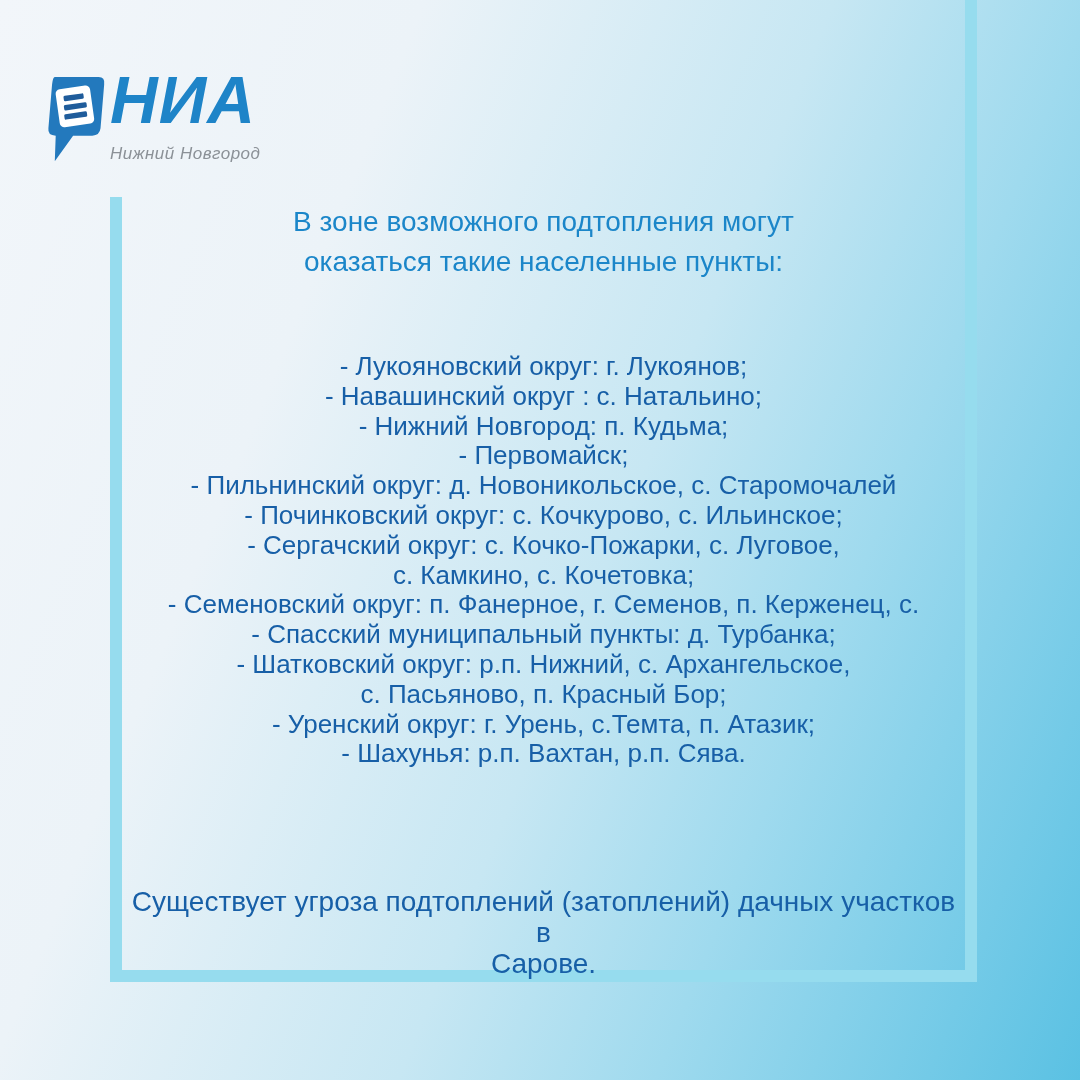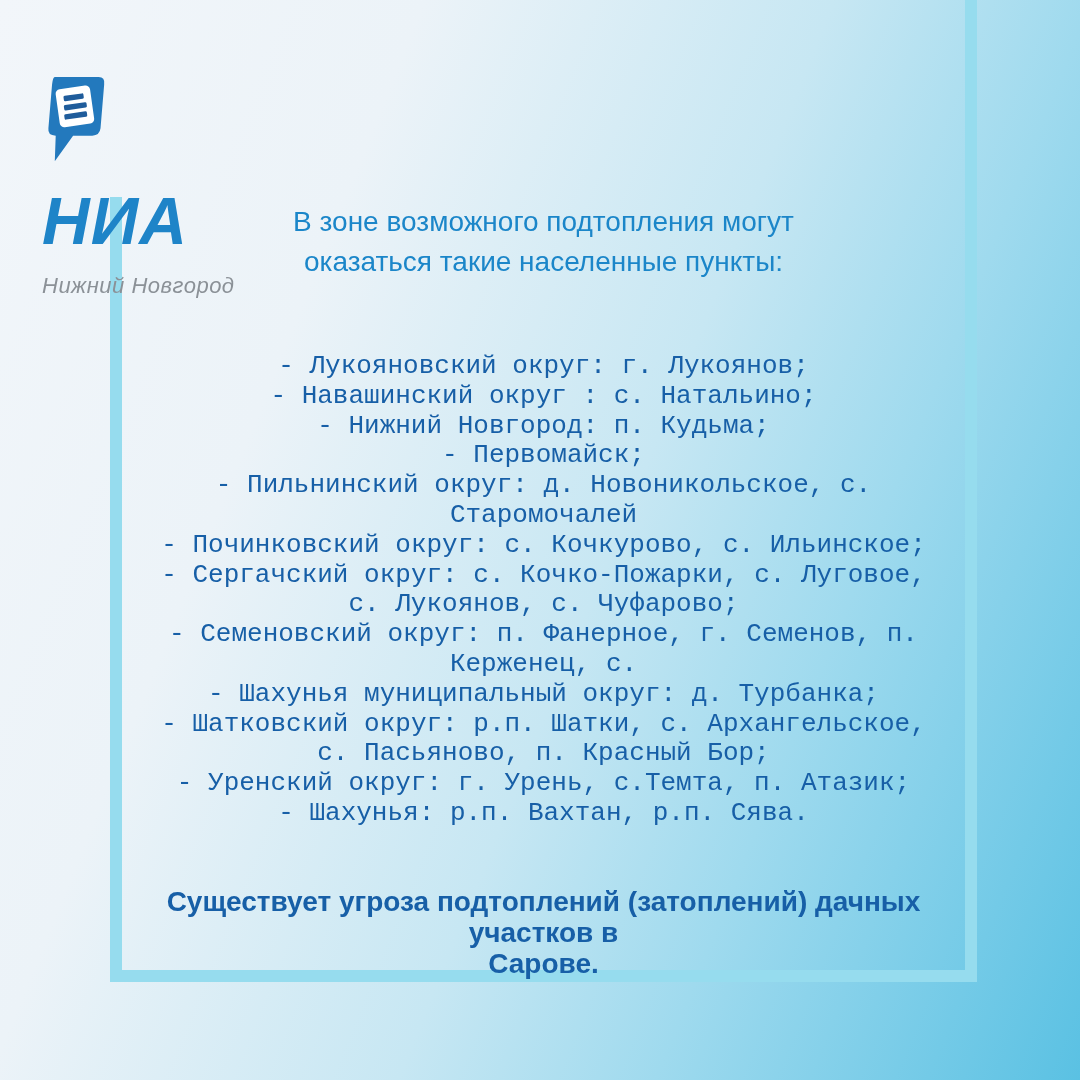--- a/index.html
+++ b/index.html
@@ -36,36 +36,35 @@
     left:965px;top:0;
     width:12px;height:197px;
     background:var(--frame-blue);
   }
   
   .logo{
     position:absolute;
     left:42px;top:68px;
     display:flex;
     align-items:flex-start;
-    gap:17px;
-    flex-direction:column;
+    gap:4px;
   }
   .logo-icon{flex:0 0 auto;margin-top:6px;}
   .logo-text-col{display:flex;flex-direction:column;}
   .brand{
     font-size:66px;
     line-height:64px;
     font-weight:bold;
     font-style:italic;
     letter-spacing:1px;
     color:var(--logo-bright);
   }
   .brand-sub{
-    margin-top:20px;
-    font-size:22px;
+    margin-top:12px;
+    font-size:17px;
     font-style:italic;
     letter-spacing:0.5px;
     color:var(--logo-gray);
   }
   
   .page-title{
     position:absolute;
     left:122px;top:202px;
     width:843px;
     text-align:center;
@@ -75,30 +74,29 @@
     color:var(--title-blue);
   }
   .settlements{
     position:absolute;
     left:122px;top:352px;
     width:843px;
     text-align:center;
     font-size:26px;
     color:var(--body-blue);
   }
-  .settlements .line{line-height:29.8px;font-family:Liberation Mono, monospace;}
+  .settlements .line{line-height:29.8px;}
   .note{
     position:absolute;
     left:122px;top:886px;
     width:843px;
     text-align:center;
     font-size:28px;
     line-height:31px;
     color:var(--body-blue);
-    font-weight:bold;
   }
 </style>
 </head>
 <body>
 
 <div class="canvas">
 
   <div class="stripe-right-top"></div>
   <div class="frame"></div>
 
@@ -126,24 +124,24 @@
   </div>
 
   <div class="settlements">
     <div class="line">- Лукояновский округ: г. Лукоянов;</div>
     <div class="line">- Навашинский округ : с. Натальино;</div>
     <div class="line">- Нижний Новгород: п. Кудьма;</div>
     <div class="line">- Первомайск;</div>
     <div class="line">- Пильнинский округ: д. Новоникольское, с. Старомочалей</div>
     <div class="line">- Починковский округ: с. Кочкурово, с. Ильинское;</div>
     <div class="line">- Сергачский округ: с. Кочко-Пожарки, с. Луговое,</div>
-    <div class="line">с. Лукоянов, с. Чуфарово;</div>
+    <div class="line">с. Камкино, с. Кочетовка;</div>
     <div class="line">- Семеновский округ: п. Фанерное, г. Семенов, п. Керженец, с.</div>
-    <div class="line">- Шахунья муниципальный округ: д. Турбанка;</div>
-    <div class="line">- Шатковский округ: р.п. Шатки, с. Архангельское,</div>
+    <div class="line">- Спасский муниципальный пункты: д. Турбанка;</div>
+    <div class="line">- Шатковский округ: р.п. Нижний, с. Архангельское,</div>
     <div class="line">с. Пасьяново, п. Красный Бор;</div>
     <div class="line">- Уренский округ: г. Урень, с.Темта, п. Атазик;</div>
     <div class="line">- Шахунья: р.п. Вахтан, р.п. Сява.</div>
   </div>
 
   <div class="note">
     <div>Существует угроза подтоплений (затоплений) дачных участков в</div>
     <div>Сарове.</div>
   </div>
 

